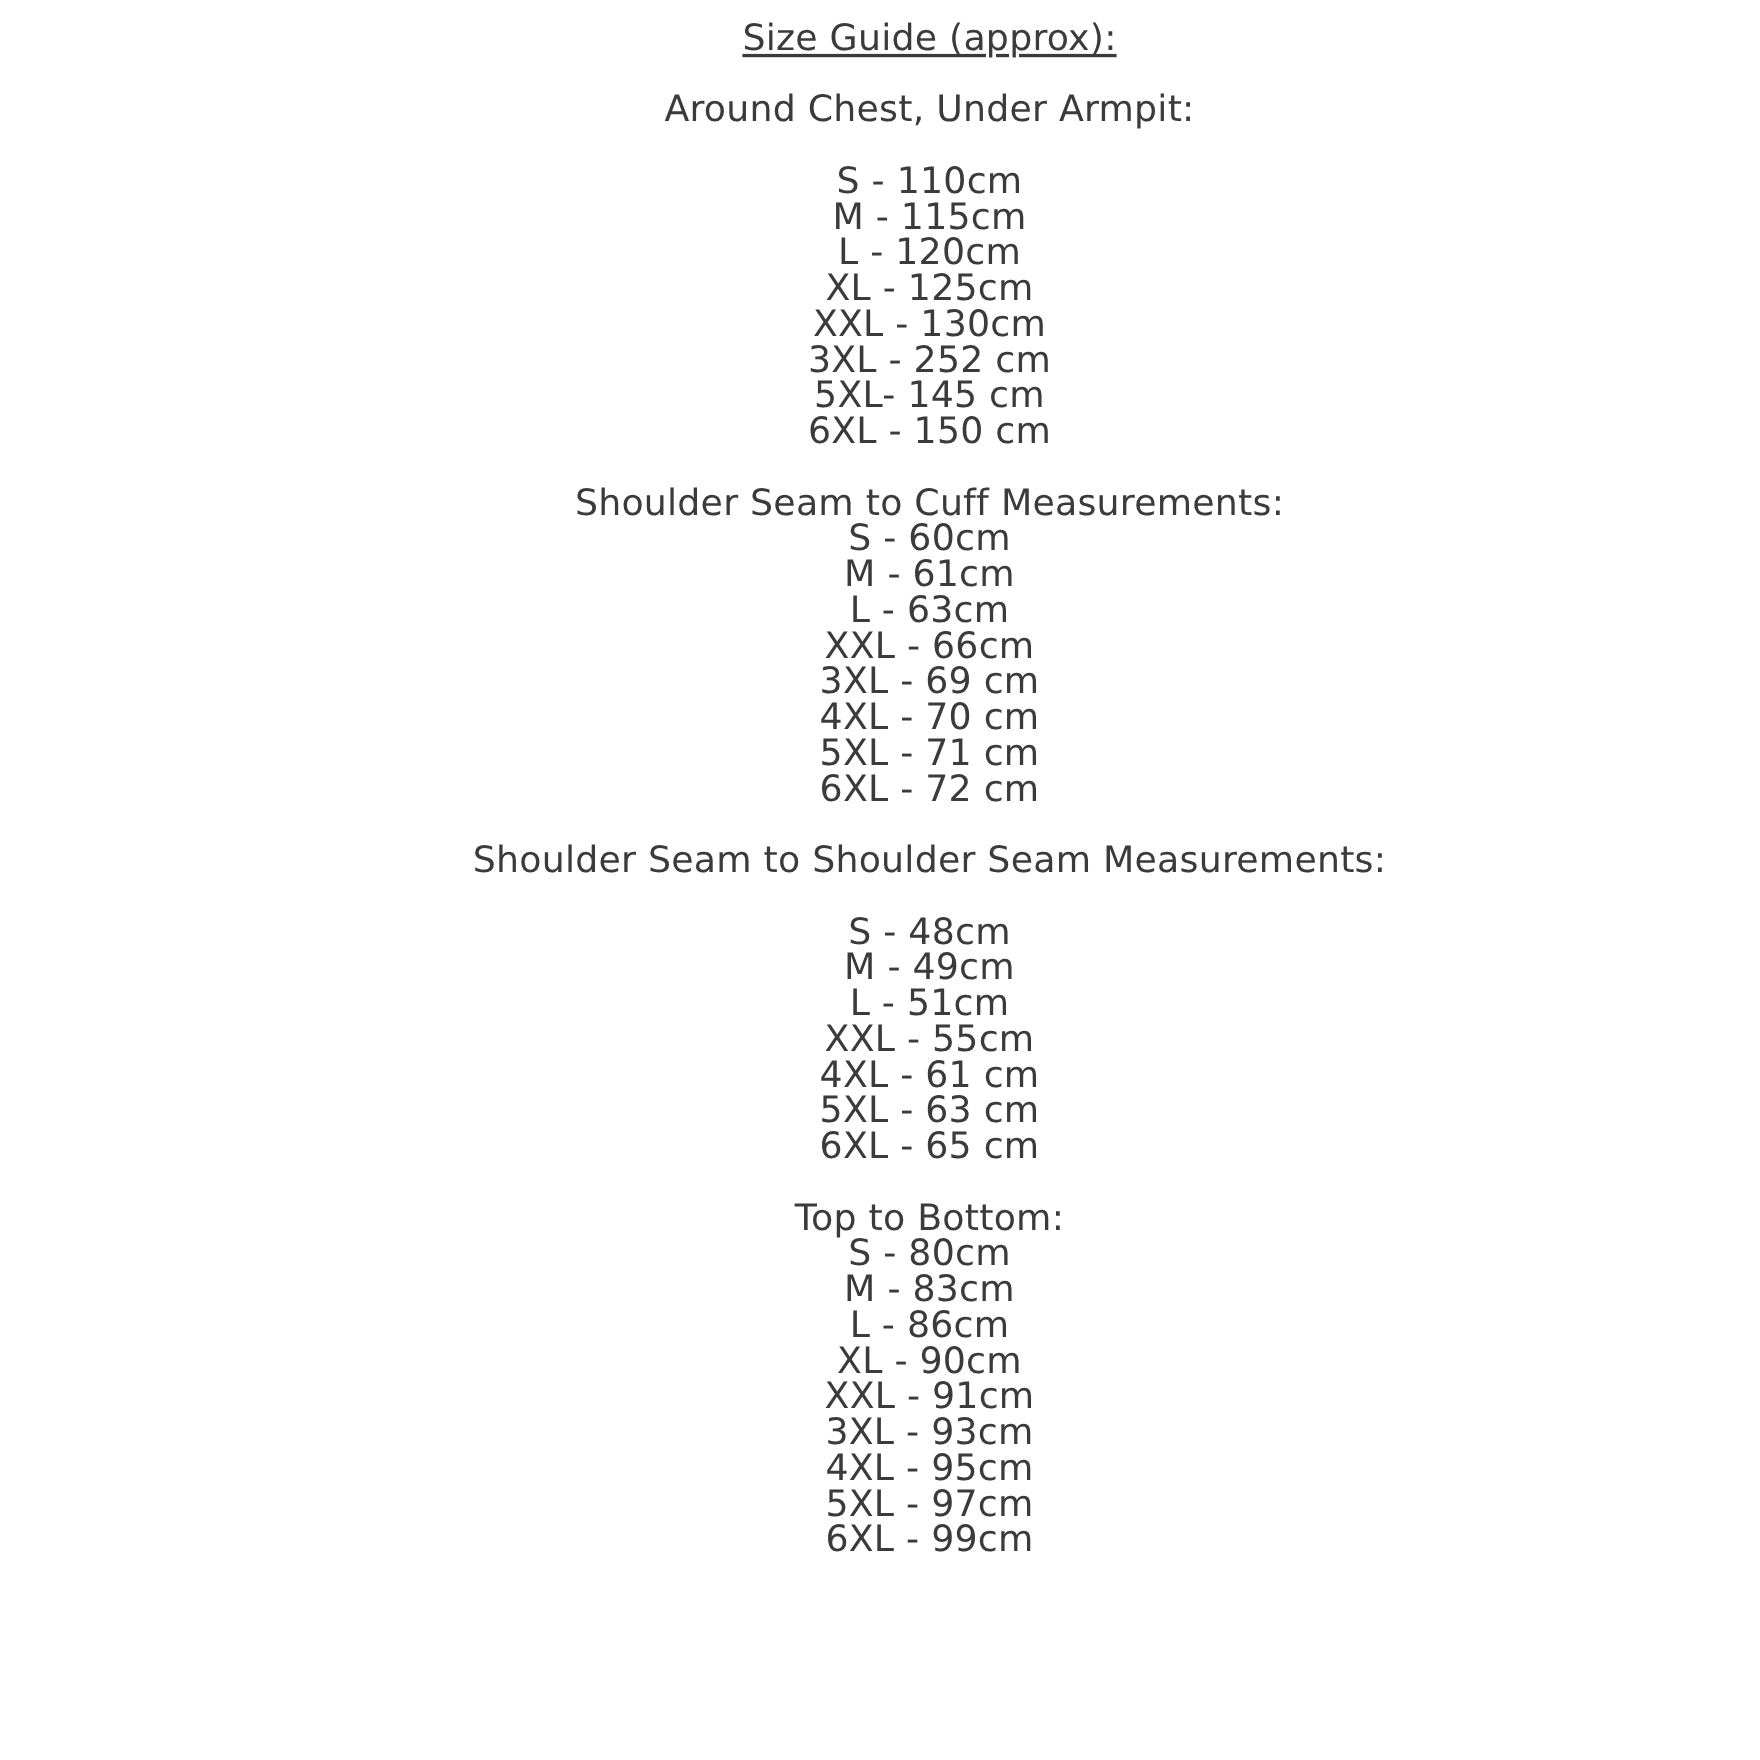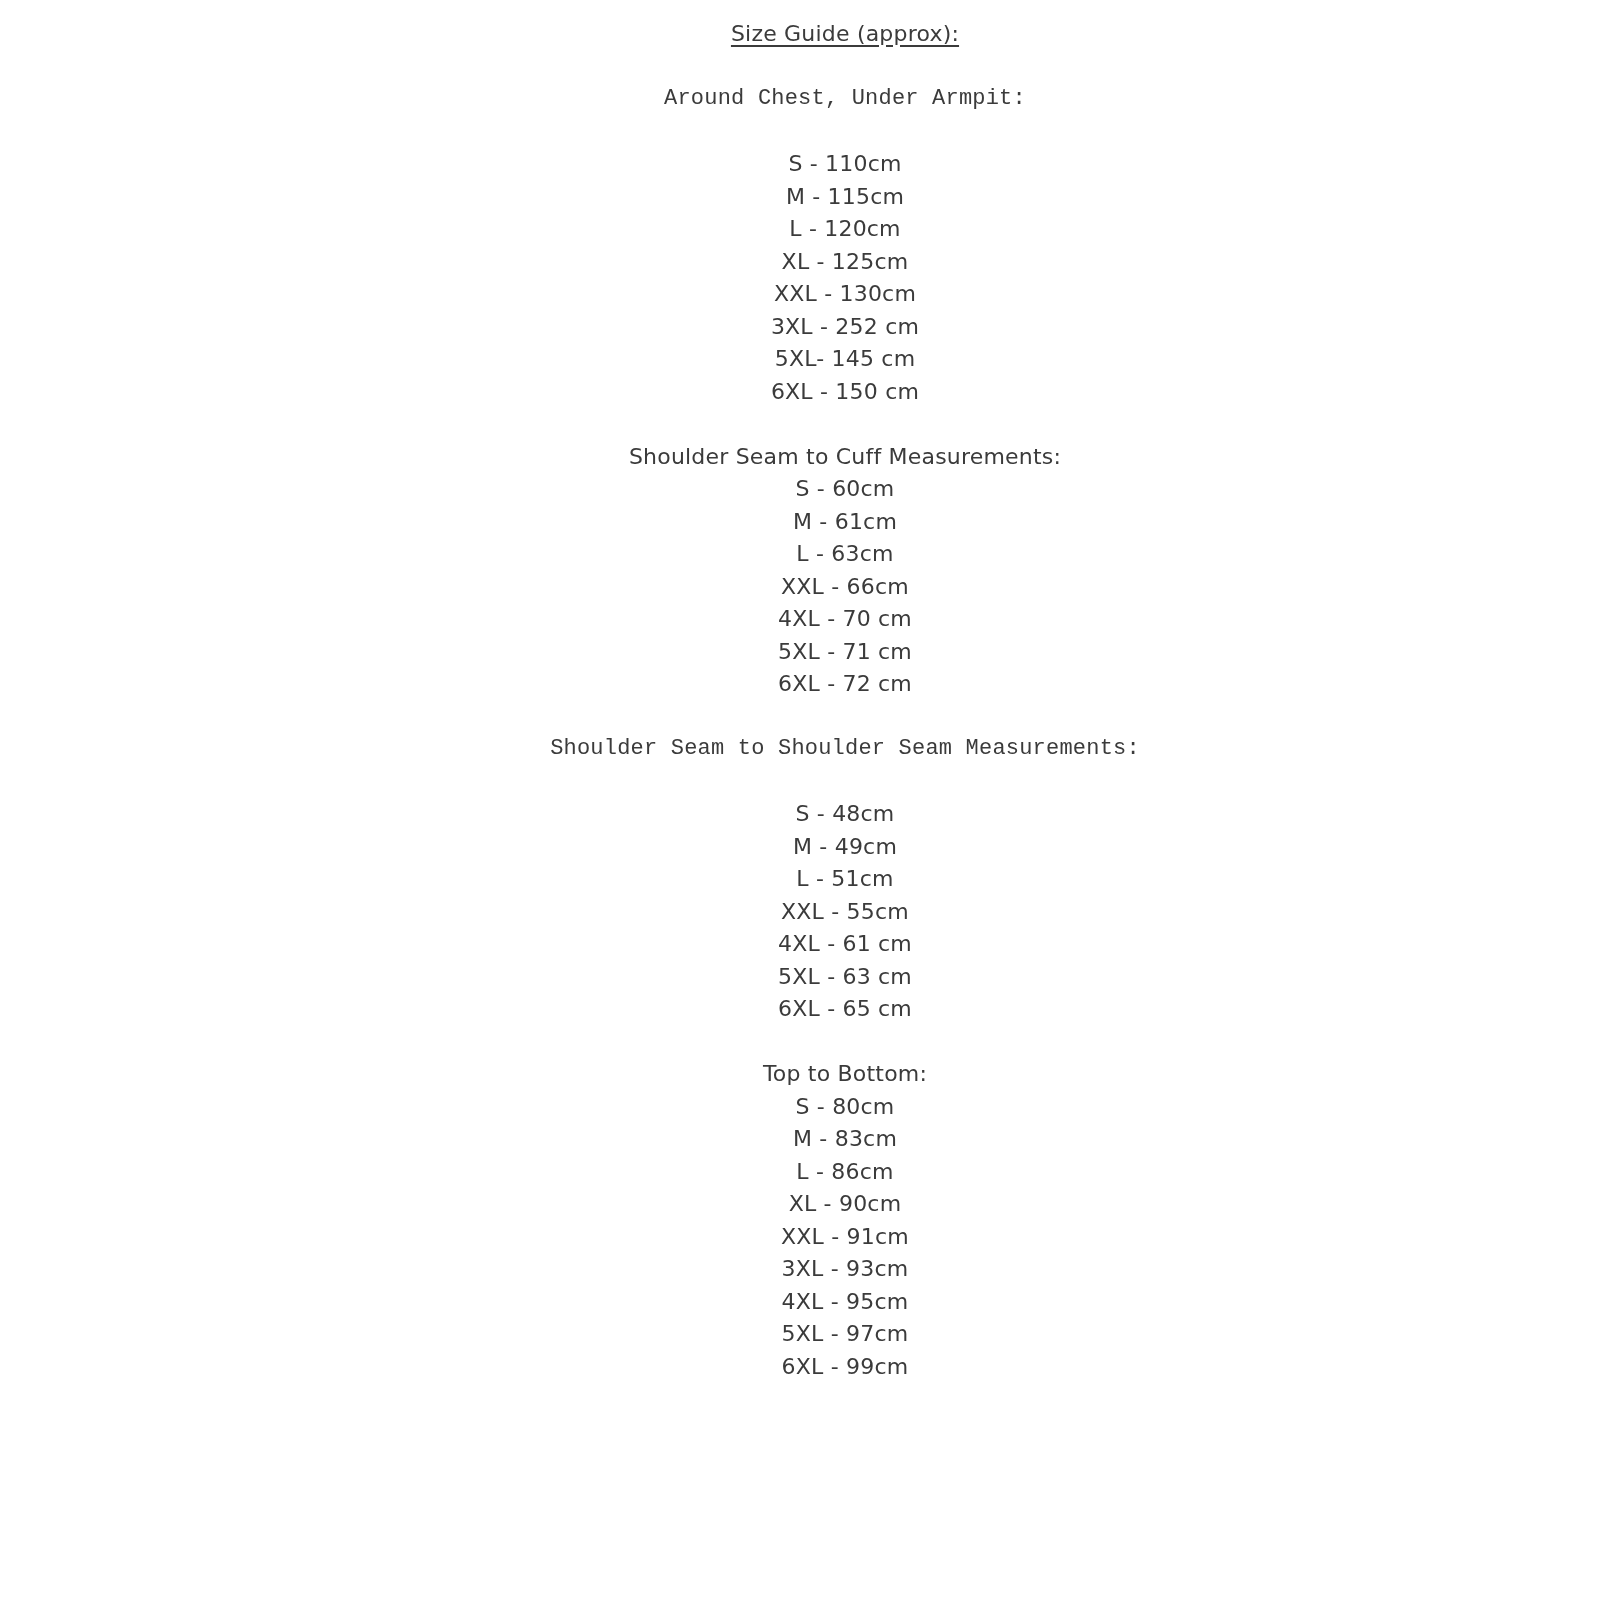--- a/index.html
+++ b/index.html
@@ -12,38 +12,37 @@
     height: 1600px;
     overflow: hidden;
     font-family: "DejaVu Sans", "Liberation Sans", sans-serif;
     color: #3b3b3b;
   }
   .content {
     box-sizing: border-box;
     width: 100%;
     padding: 18px 0 20px 90px; 
     text-align: center;
-    font-size: 22px;
+    font-size: 33px;
     line-height: 32.5px;
     letter-spacing: 0.2px;
   }
   .title {
     text-decoration: underline;
     text-underline-offset: 4px;
     margin: 0 0 32.5px 0;
   }
   .section {
     margin-top: 32.5px; 
   }
   .heading {
     margin: 0;
   }
   .section.blank-after .heading {
     margin-bottom: 32.5px; 
-    font-family: Liberation Mono, monospace;
   }
   .item {
     margin: 0;
   }
 </style>
 </head>
 <body>
 
 <div class="content">
   <div class="title">Size Guide (approx):</div>
@@ -61,20 +60,21 @@
           <div class="item">6XL - 150 cm</div>
         </div>
       </section>
       <section class="section">
         <div class="heading">Shoulder Seam to Cuff Measurements:</div>
         <div class="list">
           <div class="item">S - 60cm</div>
           <div class="item">M - 61cm</div>
           <div class="item">L - 63cm</div>
           <div class="item">XXL - 66cm</div>
+          <div class="item">3XL - 69 cm</div>
           <div class="item">4XL - 70 cm</div>
           <div class="item">5XL - 71 cm</div>
           <div class="item">6XL - 72 cm</div>
         </div>
       </section>
       <section class="section blank-after">
         <div class="heading">Shoulder Seam to Shoulder Seam Measurements:</div>
         <div class="list">
           <div class="item">S - 48cm</div>
           <div class="item">M - 49cm</div>

